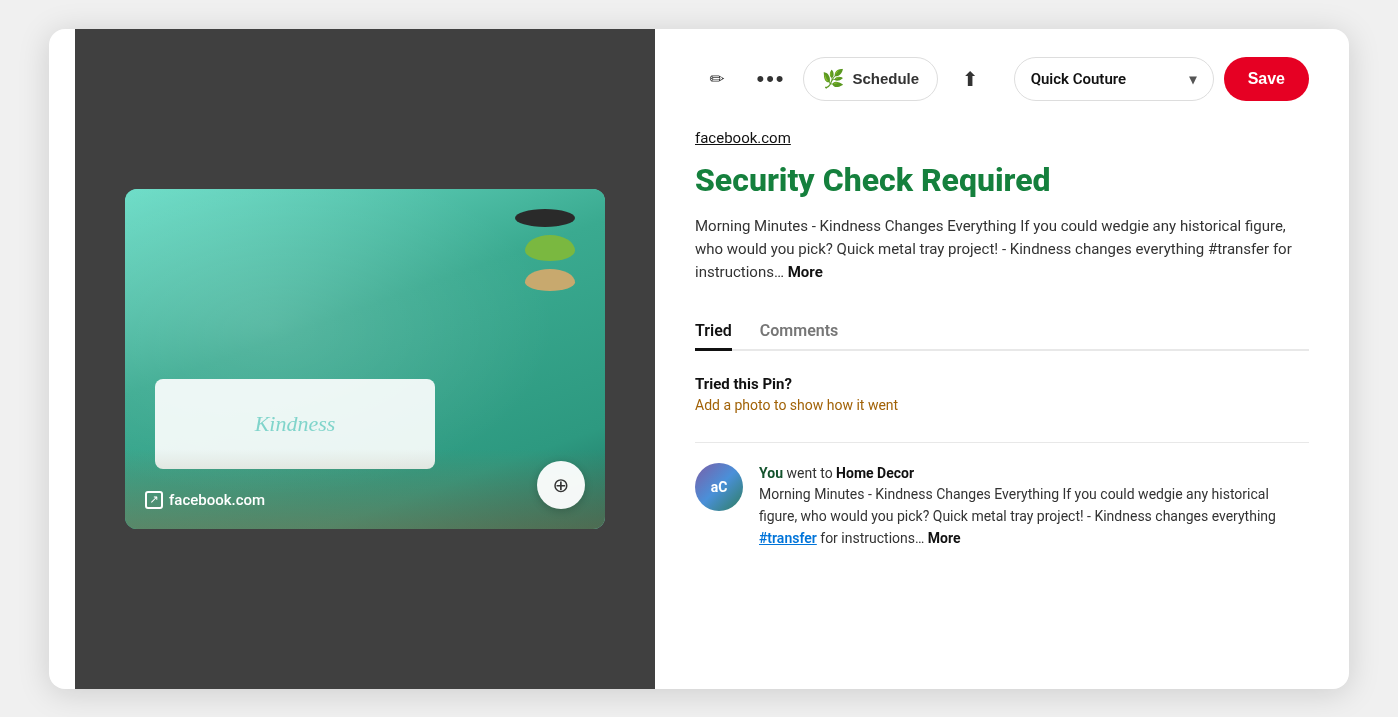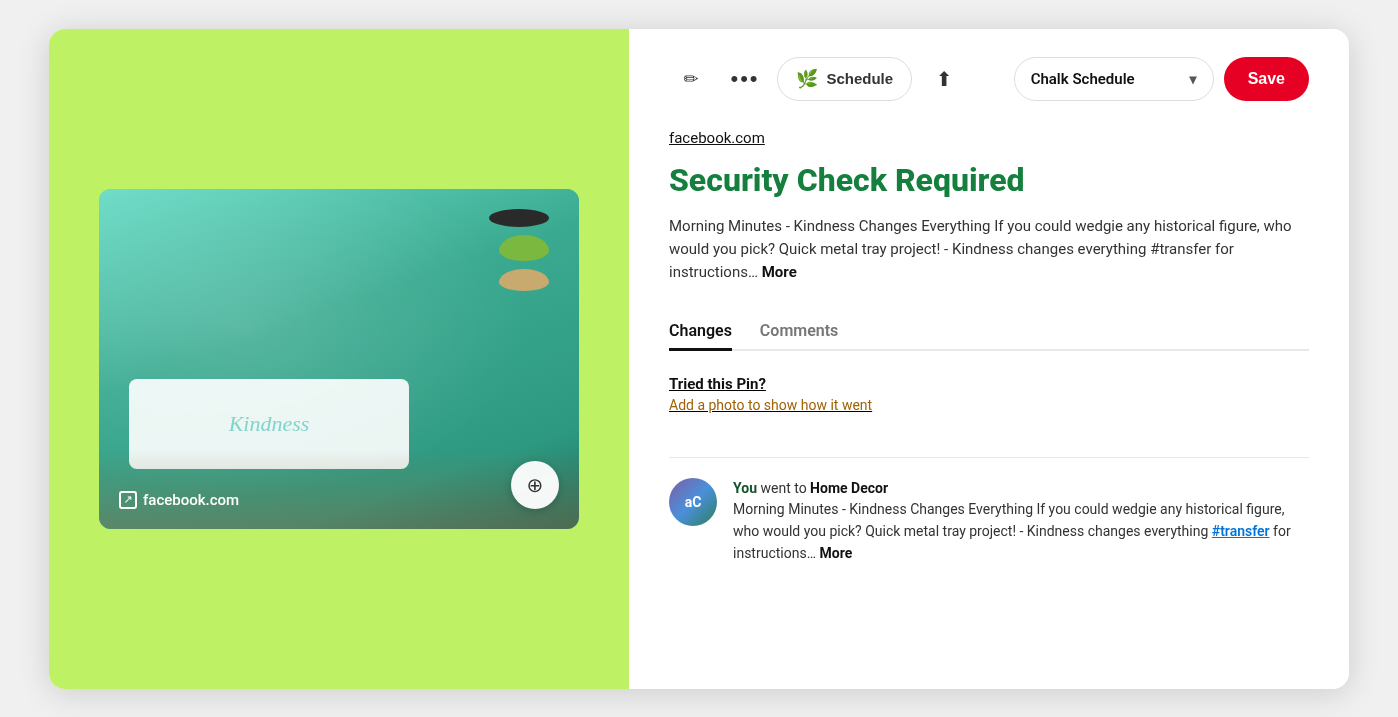--- a/index.html
+++ b/index.html
@@ -18,26 +18,27 @@
       min-height: 660px;
       display: flex;
       flex-direction: row;
       overflow: hidden;
       box-shadow: 0 4px 32px rgba(0,0,0,0.15);
       position: relative;
     }
     .left-panel {
       width: 580px;
       min-height: 660px;
-      background: #bef264;
+      background: #404040;
       display: flex;
       align-items: center;
       justify-content: center;
       position: relative;
       flex-shrink: 0;
+      margin-left: 26px;
     }
     .pin-image-wrapper {
       position: relative;
       width: 480px;
       height: 340px;
     }
     .pin-image {
       width: 480px;
       height: 340px;
       border-radius: 12px;
@@ -278,22 +279,21 @@
     }
     .tab.active {
       color: #111;
       border-bottom: 3px solid #111;
     }
 
     .photos-section {
       display: flex;
       align-items: center;
       justify-content: space-between;
-      margin-bottom: 36px;
-      text-decoration: underline;
+      margin-bottom: 21px;
     }
     .photos-cta-text .cta-title {
       font-size: 15px;
       font-weight: 700;
       color: #111;
       margin-bottom: 4px;
     }
     .photos-cta-text .cta-sub {
       font-size: 14px;
       color: #a16207;
@@ -406,40 +406,40 @@
       </button>
       <button class="schedule-btn">
         <span class="schedule-icon">🌿</span>
         <span>Schedule</span>
       </button>
       <button class="upload-btn">
         <span style="font-size:20px;">⬆</span>
       </button>
       <div class="spacer"></div>
       <div class="board-selector">
-        <span>Chalk Schedule</span>
+        <span>Quick Couture</span>
         <span class="chevron-down">▾</span>
       </div>
       <button class="save-btn">
         <span>Save</span>
       </button>
     </div>
 
     <a class="source-link">facebook.com</a>
 
     <h1 class="pin-title">Security Check Required</h1>
 
     <p class="pin-description">
       <span>Morning Minutes - Kindness Changes Everything If you could wedgie any historical figure, who would you pick? Quick metal tray project! - Kindness changes everything #transfer for instructions…</span>
       <span class="more-link">More</span>
     </p>
 
     <div class="tabs">
       <div class="tab active">
-        <span>Changes</span>
+        <span>Tried</span>
       </div>
       <div class="tab">
         <span>Comments</span>
       </div>
     </div>
 
     <div class="photos-section">
       <div class="photos-cta-text">
         <div class="cta-title">Tried this Pin?</div>
         <div class="cta-sub">Add a photo to show how it went</div>

